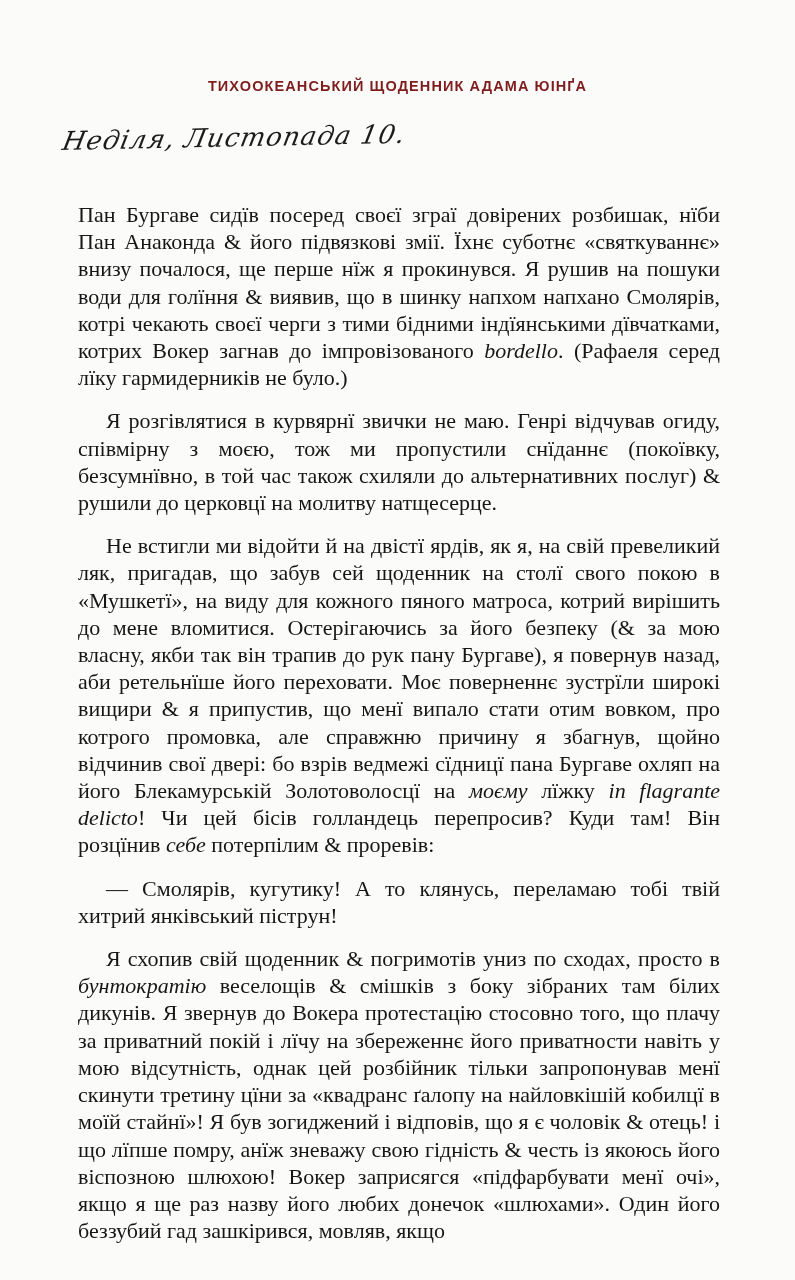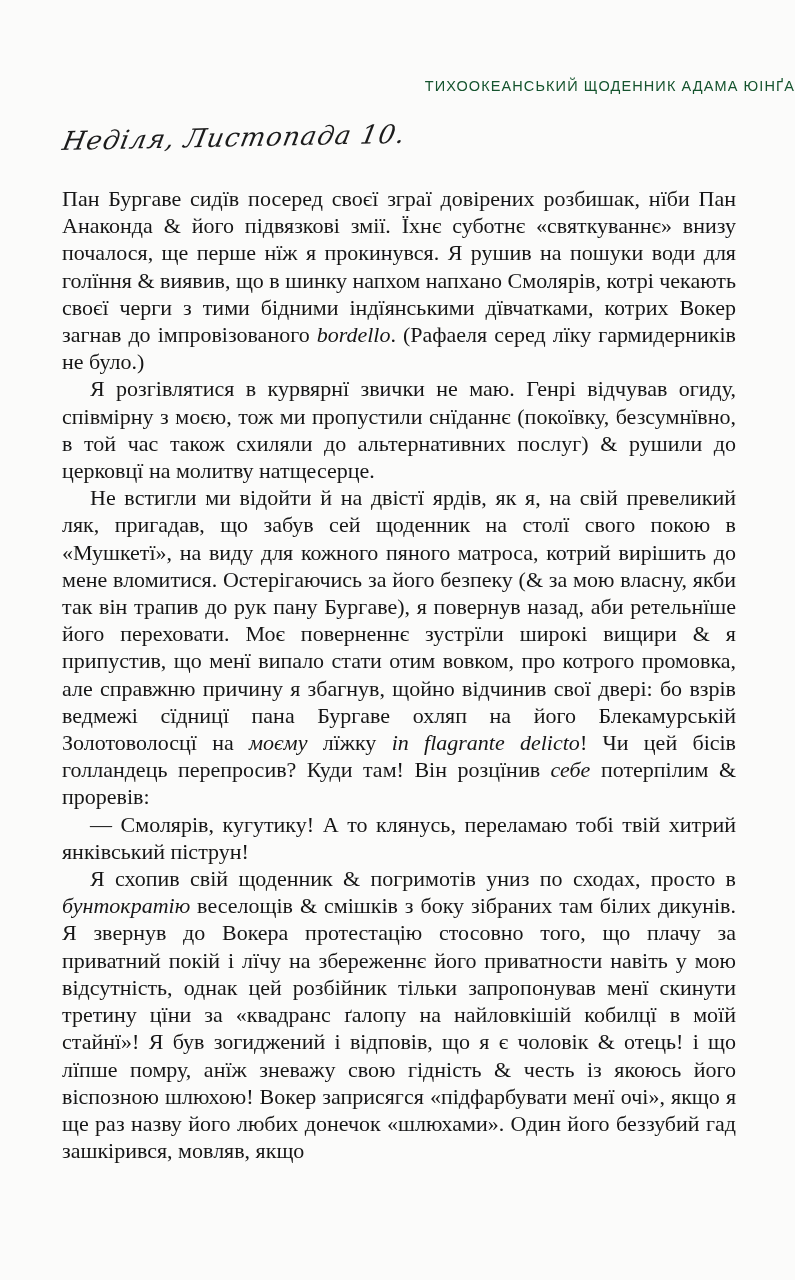--- a/index.html
+++ b/index.html
@@ -11,26 +11,26 @@
   .page {
     position: relative;
     width: 795px; height: 1280px;
     background: #fbfbfa;
     color: #1a1a1a;
     overflow: hidden;
   }
   .running-head {
     position: absolute;
     top: 78px; left: 0; width: 795px;
-    text-align: right;
+    text-align: center;
     font-family: "Liberation Sans", sans-serif;
-    font-weight: normal;
+    font-weight: bold;
     font-size: 14.5px;
     letter-spacing: 1.1px;
-    color: #14532d;
+    color: #7f1d1d;
   }
   .date-entry {
     position: absolute;
     top: 126px; left: 60px;
     font-family: "DejaVu Serif", serif;
     font-style: italic;
     font-size: 26px;
     letter-spacing: 1px;
     transform: skewX(-12deg) rotate(-1.2deg);
     transform-origin: left bottom;
@@ -39,21 +39,21 @@
   .body-text {
     position: absolute;
     top: 185px; left: 62px;
     width: 674px;
     font-size: 22px;
     line-height: 27.2px;
     text-align: justify;
     color: #161616;
   }
   .body-text p {
-    margin: 0;
+    margin: 16px;
     text-indent: 28px;
   }
   .body-text p.no-indent { text-indent: 0; }
   .body-text em { font-style: italic; }
   .page-number {
     position: absolute;
     top: 1196px; left: 0; width: 795px;
     text-align: center;
     font-family: "Liberation Sans", sans-serif;
     font-size: 16.5px;

